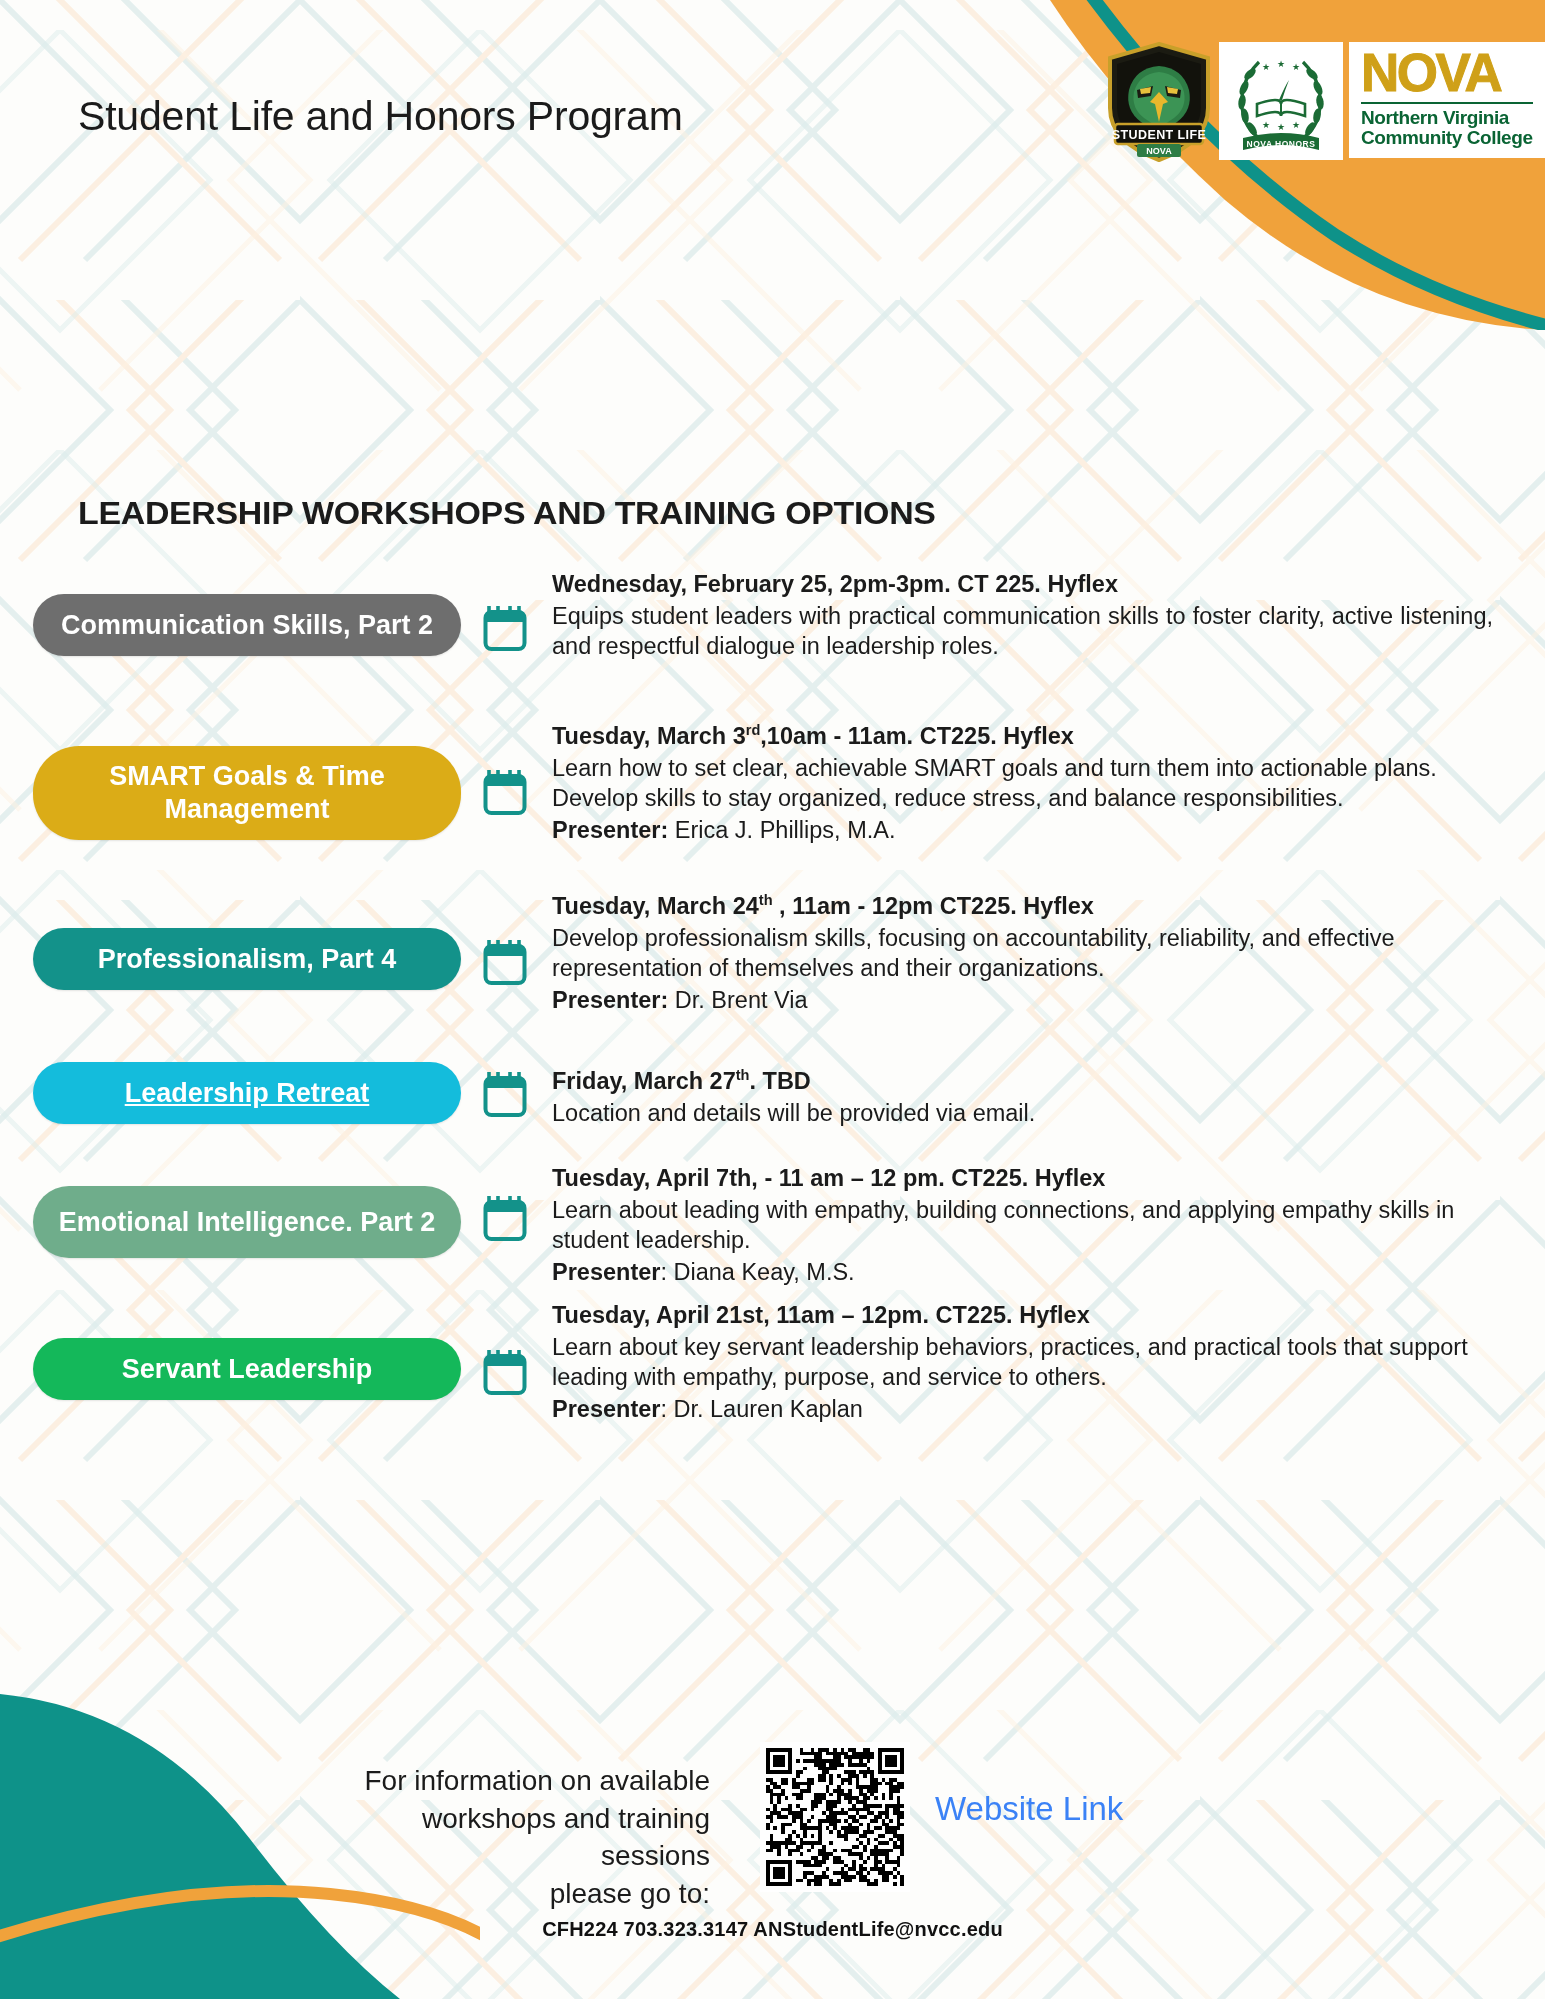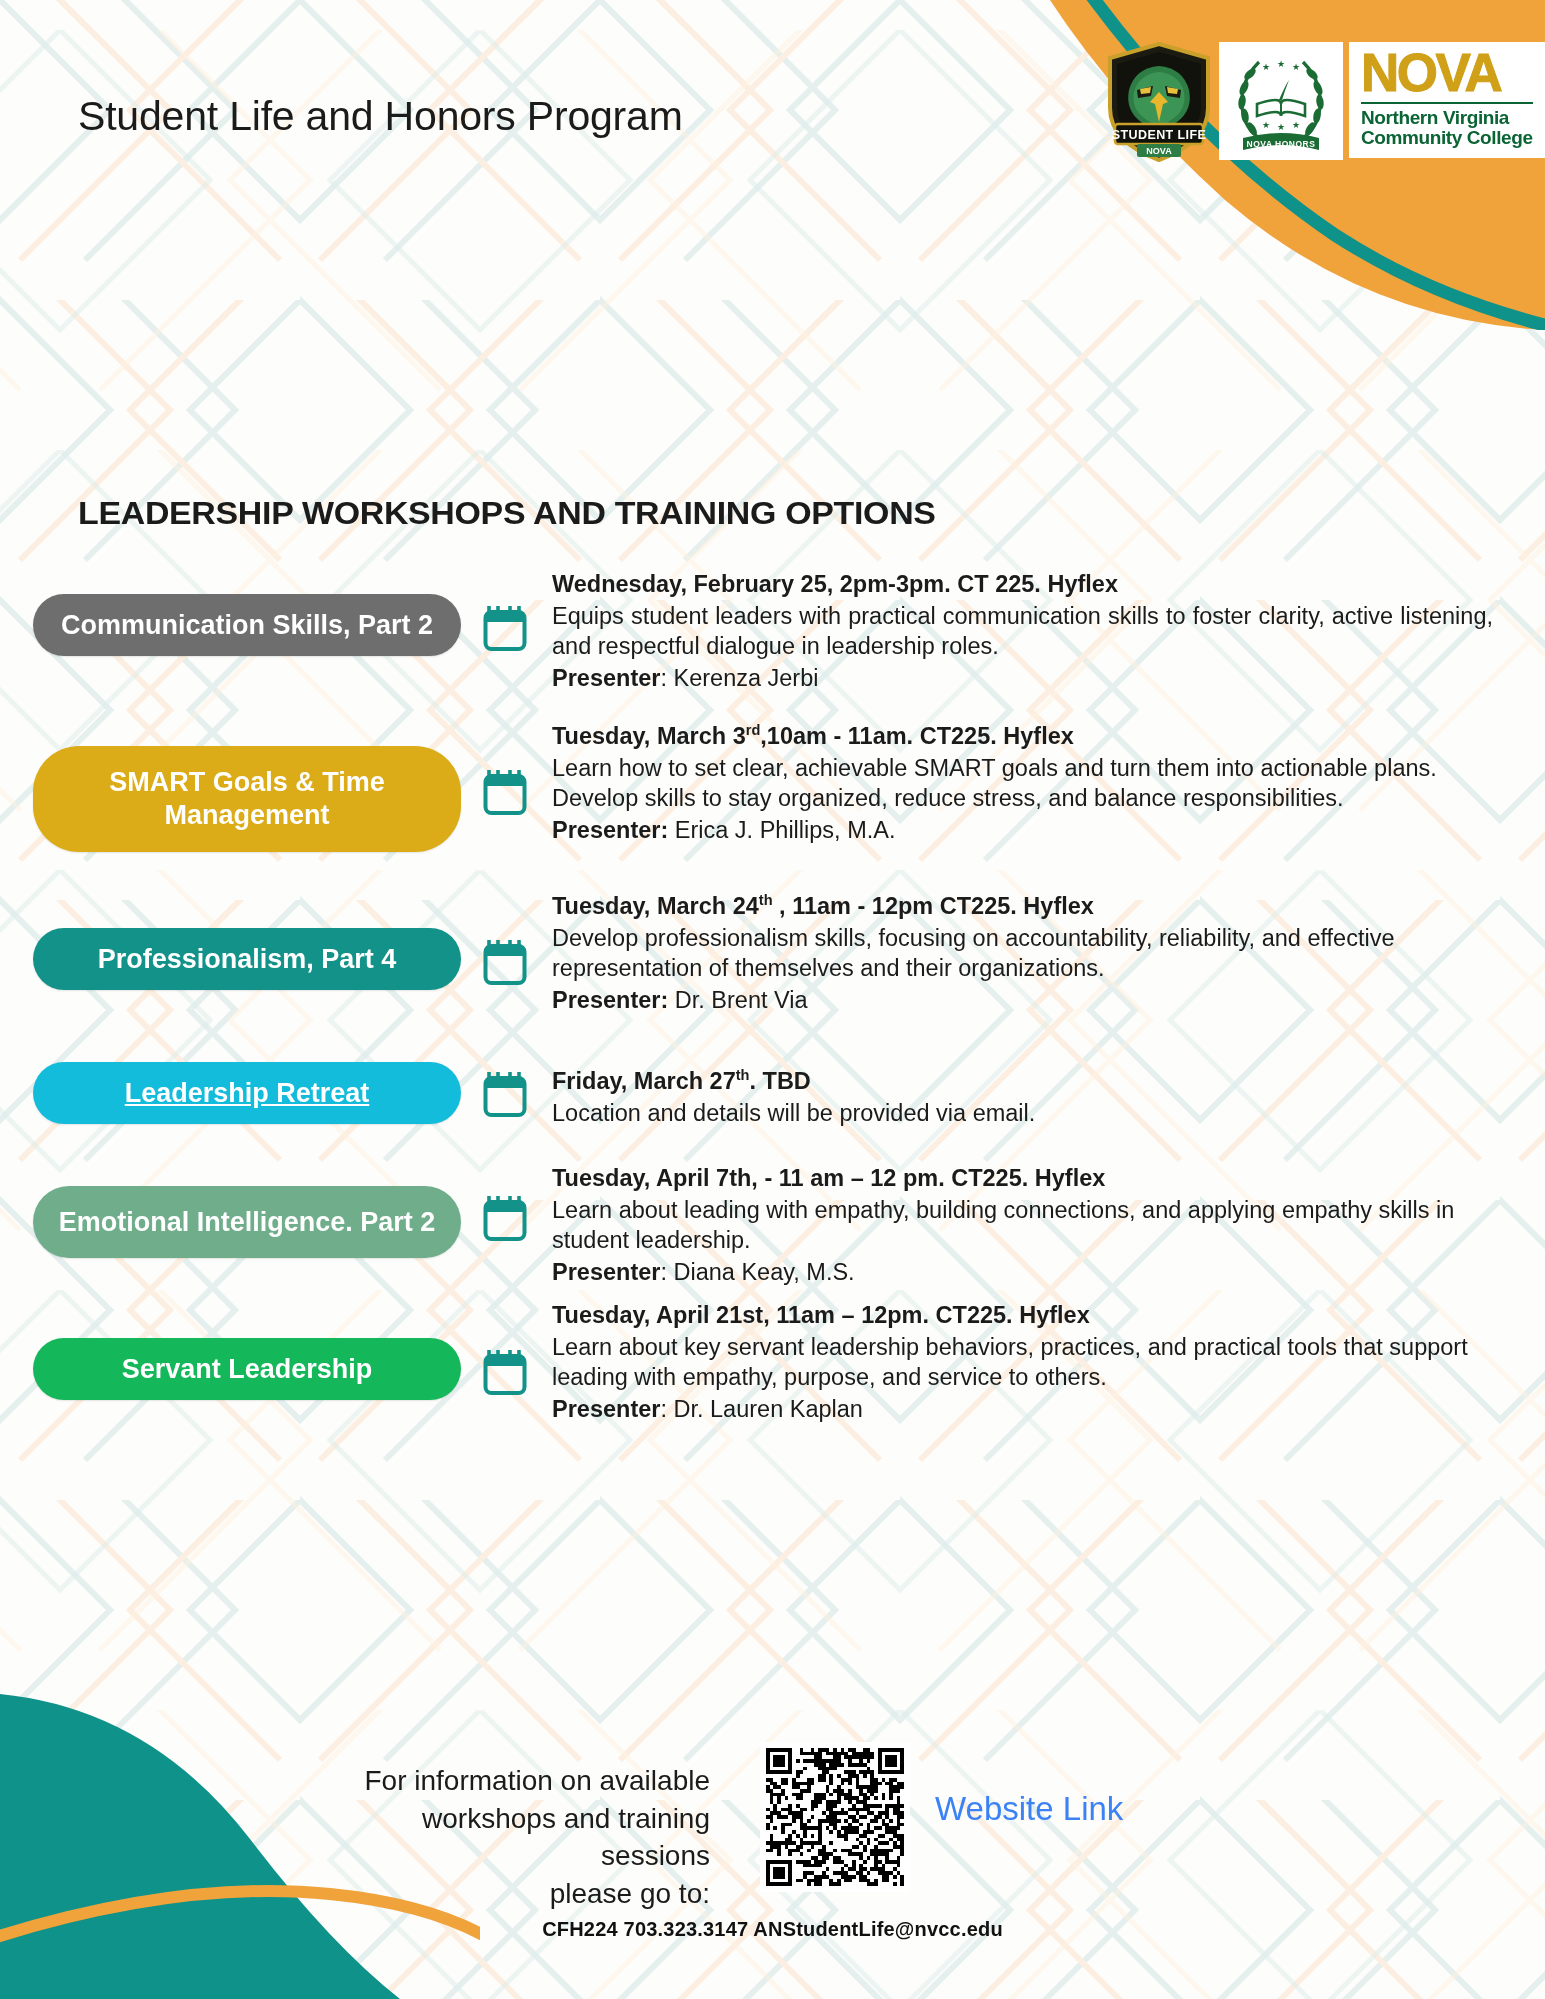--- a/index.html
+++ b/index.html
@@ -258,25 +258,24 @@
                 <path d="M16 6 L16 13"></path>
                 <path d="M28 6 L28 13"></path>
                 <path d="M37 6 L37 13"></path>
   </g>
   <rect x="3.5" y="12" width="39" height="37" rx="6" fill="none" stroke="#13928A" stroke-width="4"></rect>
   <path d="M3.5 18 H42.5" stroke="#13928A" stroke-width="8"></path>
 </svg></div>
           <div class="detail" style="top: -9px;">
             <span class="dateline">Wednesday, February 25, 2pm-3pm. CT 225. Hyflex</span>
             <span class="desc just">Equips student leaders with practical communication skills to foster clarity, active listening, and respectful dialogue in leadership roles.</span>
-            <span class="presenter"><b>Presenter</b>: Kerenza Jerbi</span>
-          </div>
-        </div>
-        <div class="row">
-          <div class="pill" style="background: rgb(219, 172, 23); top: 168px; height: 106px;">SMART Goals &amp; Time Management</div>
+          </div>
+        </div>
+        <div class="row">
+          <div class="pill" style="background: rgb(219, 172, 23); top: 168px; height: 94px;">SMART Goals &amp; Time Management</div>
           <div class="cal-icon" style="top: 186px;"><svg viewBox="0 0 46 52" aria-hidden="true">
   <g fill="none" stroke="#13928A" stroke-width="3.6">
     <path d="M7 6 L7 13"></path>
                 <path d="M16 6 L16 13"></path>
                 <path d="M28 6 L28 13"></path>
                 <path d="M37 6 L37 13"></path>
   </g>
   <rect x="3.5" y="12" width="39" height="37" rx="6" fill="none" stroke="#13928A" stroke-width="4"></rect>
   <path d="M3.5 18 H42.5" stroke="#13928A" stroke-width="8"></path>
 </svg></div>

